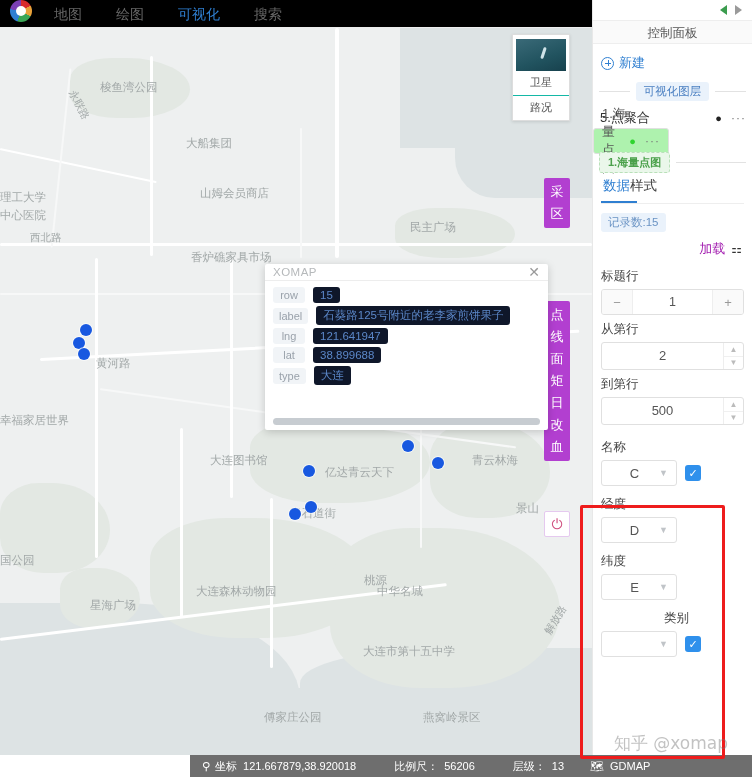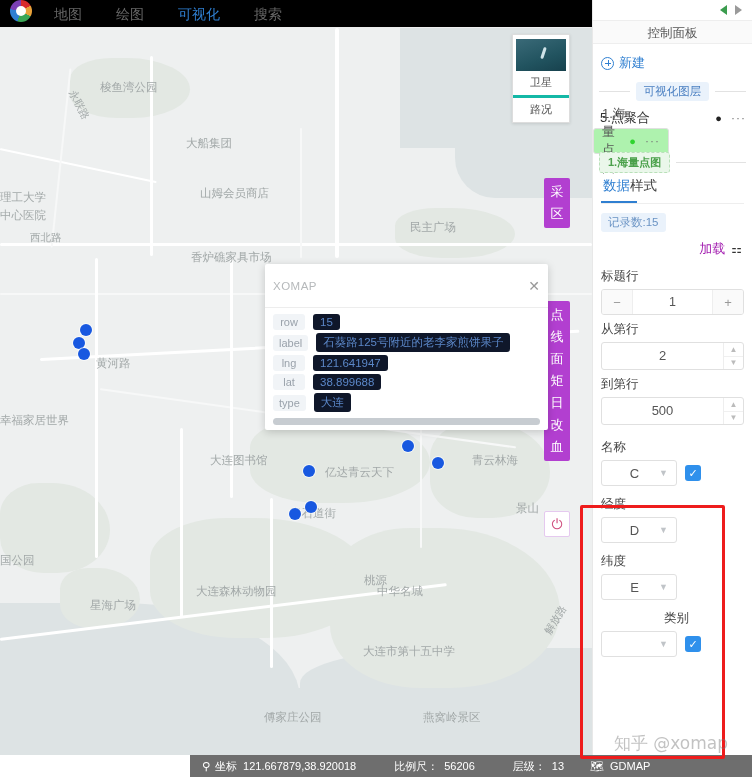--- a/index.html
+++ b/index.html
@@ -71,21 +71,21 @@
     background: linear-gradient(160deg,#3a6a78,#21535f 60%,#17414d);
     position: relative;
   }
   .layer-thumb::after {
     content:""; position:absolute; left:26px; top:8px; width:3px; height:12px;
     background:#cfe3e8; transform: rotate(18deg); border-radius:2px;
   }
   .layer-cap {
     text-align: center; font-size: 11px; color: #555; padding: 4px 0 5px;
   }
-  .layer-cap.sep { border-top: 3px solid #14b8a6; }
+  .layer-cap.sep { border-top: 1px solid #14b8a6; }
 
   
   .vstrip {
     position: absolute; right: 22px; width: 26px;
     background: #b23fd0; color: #fff; z-index: 20;
     border-radius: 2px; text-align: center;
     font-size: 13px; line-height: 22px; padding: 3px 0;
   }
   #strip-collect { top: 150px; }
   #strip-draw { top: 273px; background: #b23fd0; }
@@ -97,21 +97,21 @@
     color: #d0507f; font-size: 14px; border-radius: 2px; cursor: pointer;
   }
 
   
   .popup {
     position: absolute; left: 265px; top: 236px; width: 283px; height: 166px;
     background: #fff; box-shadow: 0 2px 8px rgba(0,0,0,.18); z-index: 30;
     border-radius: 2px; display: flex; flex-direction: column;
   }
   .popup-head {
-    height: 44px; display: flex; align-items: center;
+    height: 17px; display: flex; align-items: center;
     border-bottom: 1px solid #ededed; padding: 0 8px;
   }
   .popup-title { font-size: 11.5px; color: #b6b9bb; letter-spacing: .5px; flex: 1; }
   .popup-close { color: #999; font-size: 14px; cursor: pointer; line-height: 1; }
   .popup-body { flex: 1; padding: 6px 8px 0; overflow: hidden; }
   .kvrow { display: flex; align-items: center; gap: 8px; margin-bottom: 3px; }
   .kv-k {
     font-size: 11px; color: #9aa2ab; background: #f1f4f7;
     padding: 2px 6px; border-radius: 3px; min-width: 32px; text-align: center;
   }

